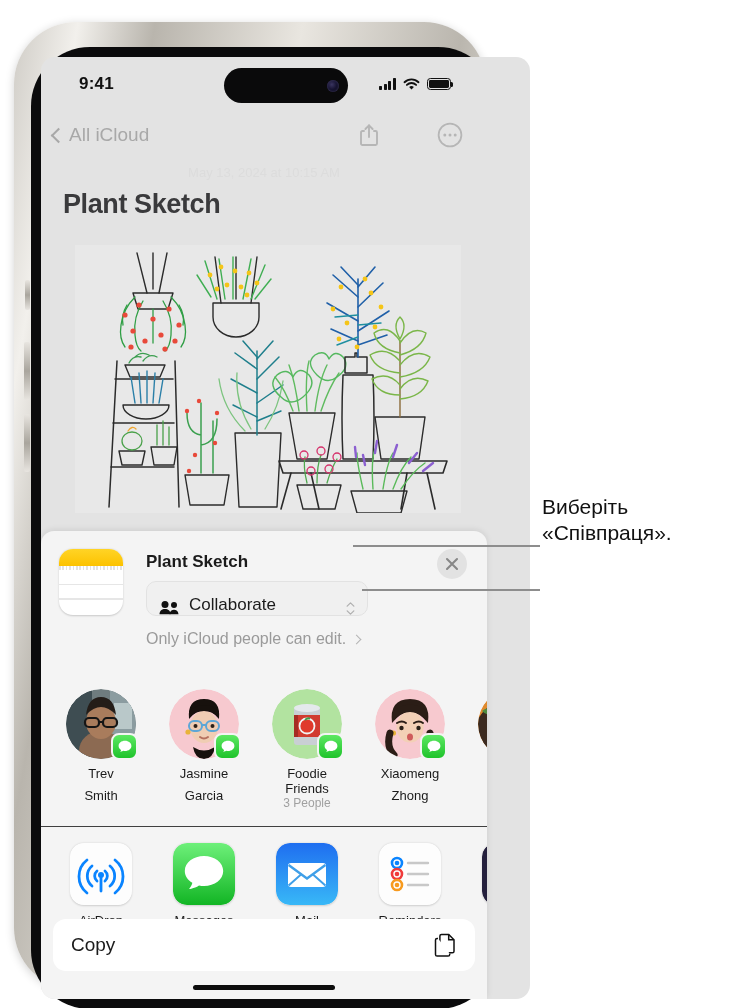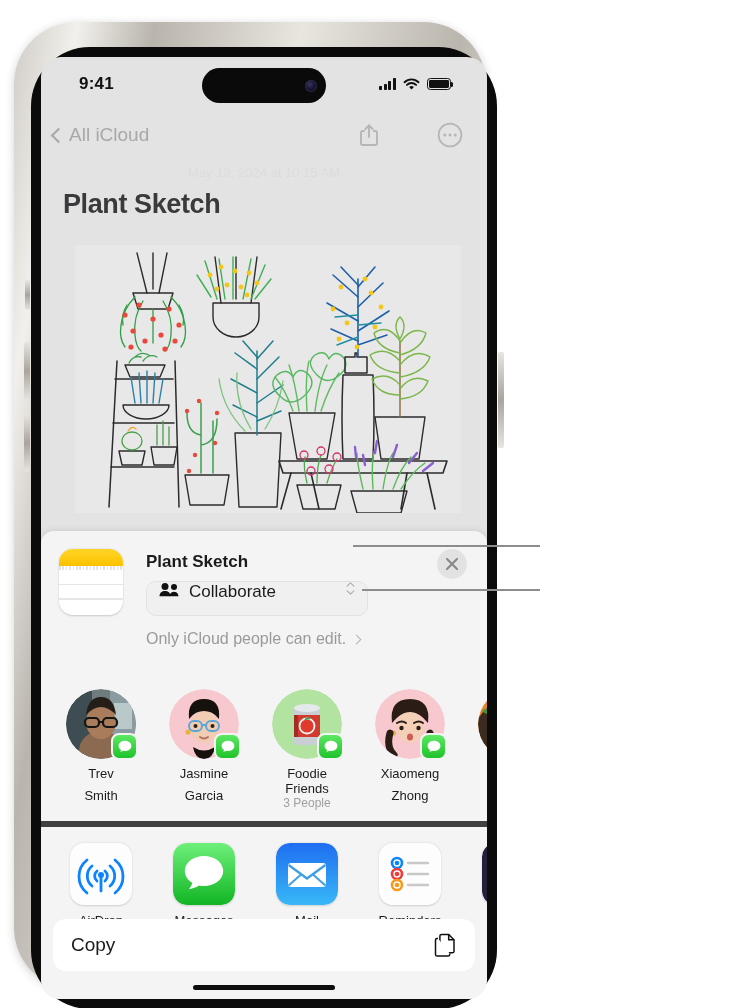--- a/index.html
+++ b/index.html
@@ -21,22 +21,22 @@
     box-shadow: 0 2px 10px rgba(0,0,0,.18);
   }
   .phone-band {
     position: absolute; left: 17px; top: 25px;
     width: 466px; height: 962px;
     border-radius: 59px;
     background: #0b0b0c;
   }
   .screen {
     position: absolute; left: 27px; top: 35px;
-    width: 446px; height: 942px;
-    border-radius: 20px;
+    width: 489px; height: 942px;
+    border-radius: 14px;
     background: #e3e3e3;
     overflow: hidden;
     text-decoration: underline;
   }
 
   
   .btn-side { position:absolute; background: linear-gradient(180deg,#e8e5e0,#a9a59d 50%,#e8e5e0); border-radius:2px; }
   .btn-silent { left: 11px; top: 258px; width: 5px; height: 30px; }
   .btn-volup  { left: 10px; top: 320px; width: 6px; height: 58px; }
   .btn-voldn  { left: 10px; top: 392px; width: 6px; height: 58px; }
@@ -128,39 +128,39 @@
   .close-btn {
     position:absolute; right:20px; top:18px; width:30px; height:30px; border-radius:50%;
     background:#e2e2e2; display:flex; align-items:center; justify-content:center;
   }
   .close-btn svg { display:block; }
 
   .collab-chip {
     position:absolute; left:105px; top:50px;
     width: 222px; height: 35px; border-radius:10px;
     background:#f0f0f0; border:1px solid #e2e2e2;
-    display:flex; align-items:flex-start; padding: 0 12px;
+    display:flex; align-items:flex-end; padding: 0 12px;
   }
   .collab-label { font-size:17px; color:#1b1b1b; margin-left:9px; flex:1; }
   .chev-updown { display:flex; flex-direction:column; align-items:center; gap:3px; }
   .cud { width:9px; height:5px; }
 
   .perm-row {
     position:absolute; left:105px; top: 99px;
     display:flex; align-items:center; gap:7px;
   }
   .perm-text { font-size:16px; color:#9a9a9a; }
   .perm-chev { width:7px; height:7px; border-top:1.7px solid #b4b4b4; border-right:1.7px solid #b4b4b4;
                transform:rotate(45deg); }
 
   
   .contacts-row {
     position:absolute; top:148px; left:0; width:446px; height: 148px;
     display:flex; align-items:flex-start; padding: 10px 0 0 22px; gap: 27px;
-    border-bottom: 6px solid #404040;
+    border-bottom: 1px solid #404040;
   }
   .contact { width: 76px; flex: 0 0 76px; display:flex; flex-direction:column; align-items:center; }
   .avatar-wrap { position:relative; width:70px; height:70px; }
   .avatar { width:70px; height:70px; border-radius:50%; overflow:hidden; display:block; }
   .badge-msg {
     position:absolute; right:-2px; bottom:-1px; width:27px; height:27px; border-radius:8px;
     background: linear-gradient(180deg,#5ce862,#1fc32b);
     border:2.2px solid #f4f4f4;
     display:flex; align-items:center; justify-content:center;
   }
@@ -722,15 +722,19 @@
         </div>
 
         <div class="home-indicator"></div>
       </div>
     </div>
   </div>
 
   <div class="leader" style="left:353px; top:545px; width:187px;"></div>
   <div class="leader" style="left:362px; top:589px; width:178px;"></div>
 
+  <div class="callout" style="left:542px; top:494px;">
+    <div>Виберіть</div>
+    <div>«Співпраця».</div>
+  </div>
 
 
 </div>
 
 </body></html>

